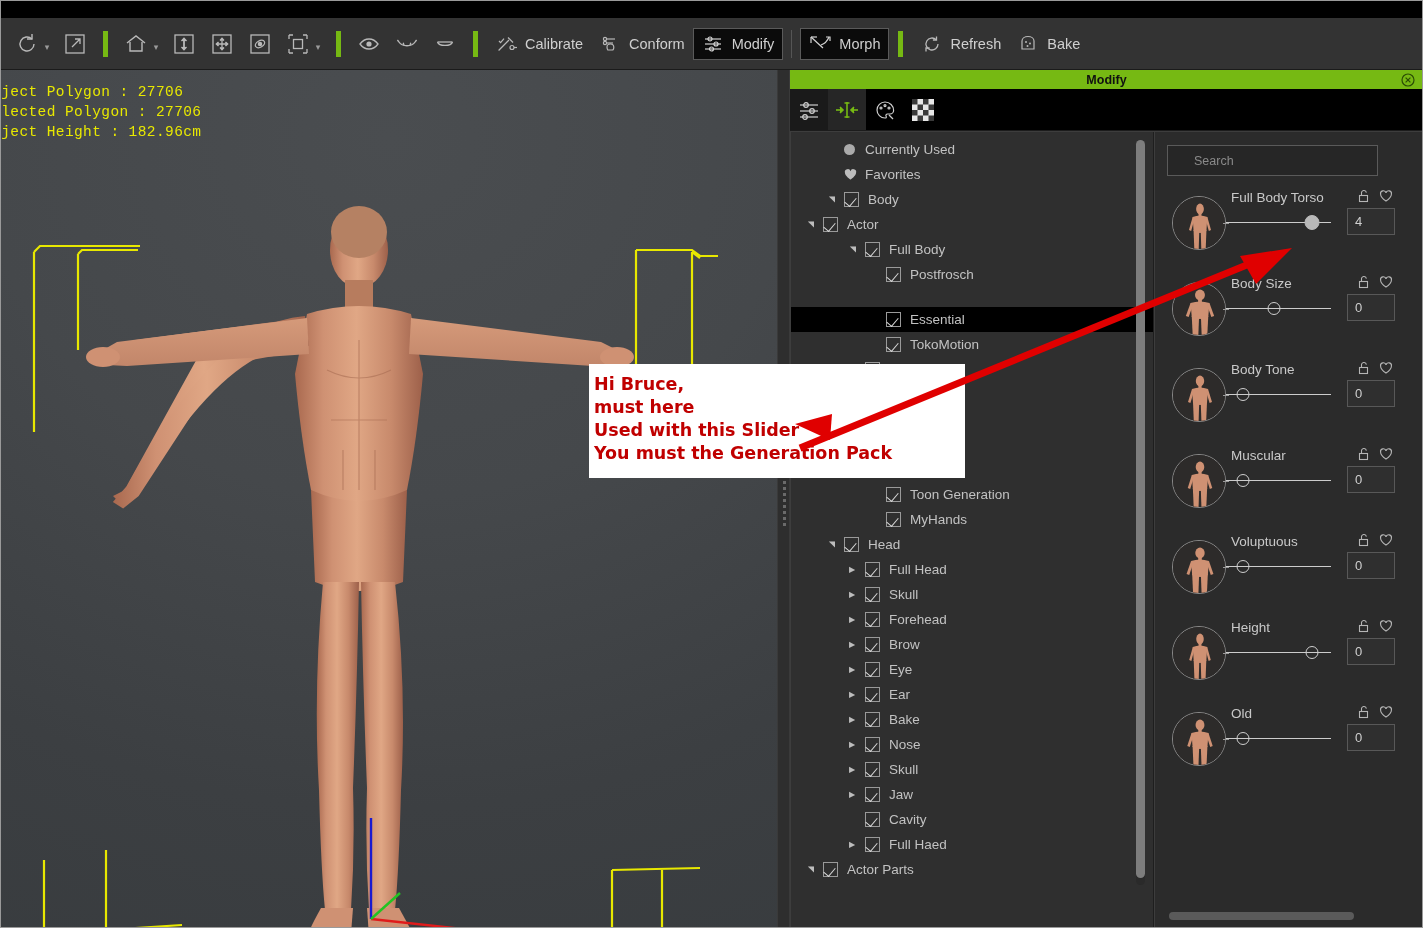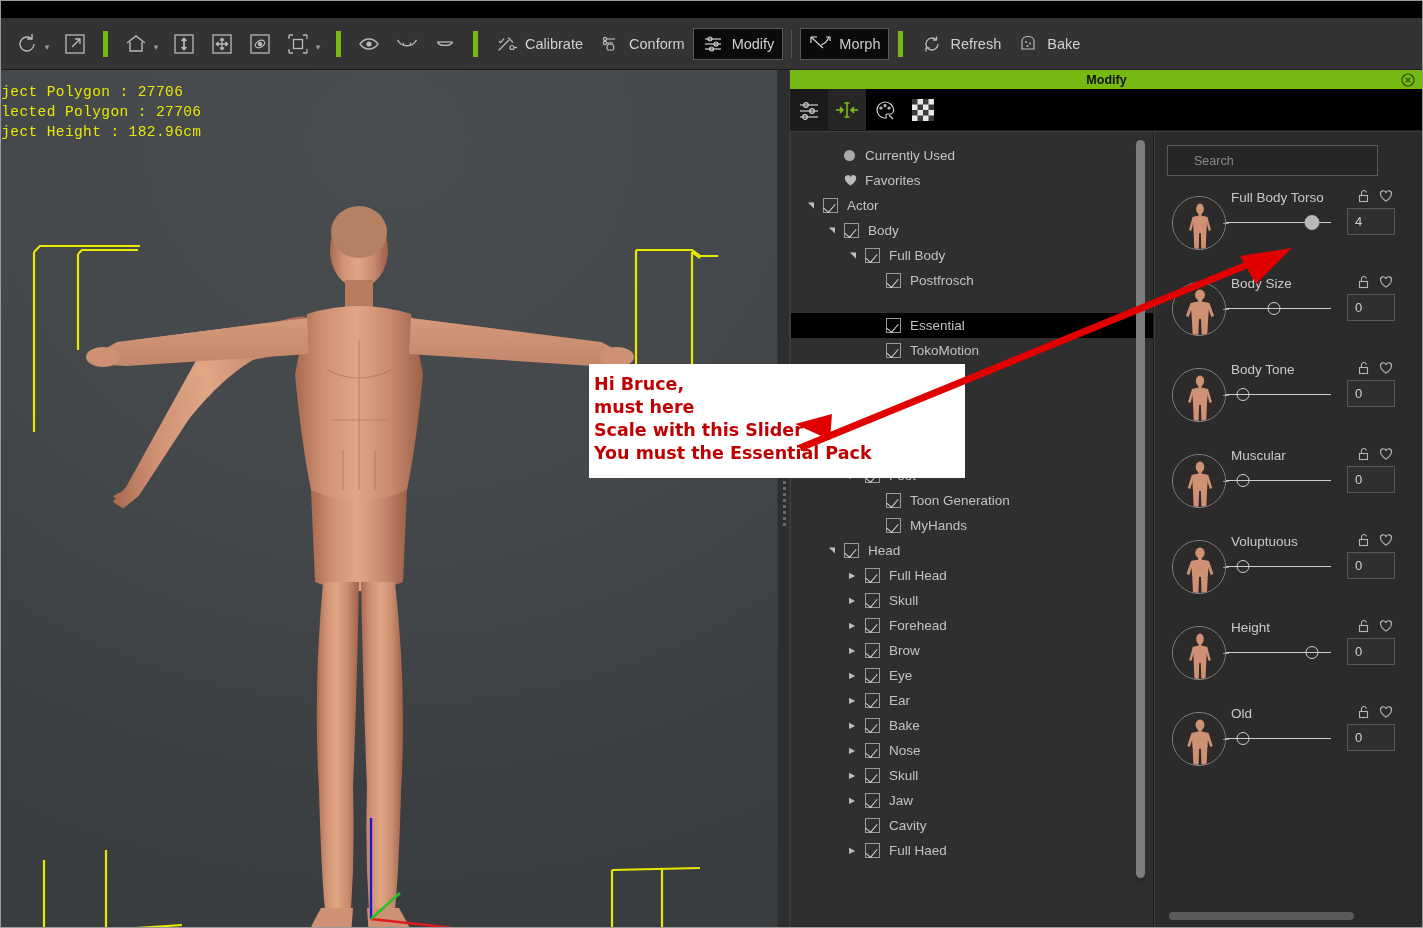--- a/index.html
+++ b/index.html
@@ -121,21 +121,21 @@
     border-top: 1px solid #3d3d3d;
   }
 
   
   .tree-col {
     width: 364px; background: #2f2f2f; position: relative;
     border-right: 1px solid #1e1e1e;
     border-left: 1px solid #3d3d3d;
     overflow: hidden;
   }
-  .tree-inner { padding-top: 11px; }
+  .tree-inner { padding-top: 5px; }
   .trow {
     height: 25px; display: flex; align-items: center;
     color: #c2c2c2; font-size: 13.5px; white-space: nowrap;
   }
   .trow.selected { background: #000; margin-top: 20px; }
   .t-arrow {
     width: 14px; height: 25px; display: flex; align-items: center; justify-content: center;
     color: #bdbdbd; font-size: 8px;
   }
   .t-check {
@@ -599,32 +599,32 @@
             <div class="trow">
               <div style="width: 33px; flex: 0 0 auto;"></div>
               <span class="t-arrow"></span>
               <div style="width: 6px; flex: 0 0 auto;"></div>
               <span class="t-heart"><svg width="13" height="13" viewBox="0 0 14 14" fill="#bcbcbc">
                   <path d="M7 12.5S1 8.6 1 5.1A3 3 0 0 1 7 3.6 3 3 0 0 1 13 5.1c0 3.5-6 7.4-6 7.4z"></path>
                 </svg></span>
               <span>Favorites</span>
             </div>
             <div class="trow">
+              <div style="width: 33px; flex: 0 0 auto;"></div>
+              <span class="t-arrow" style="transform: rotate(-90deg);">◢</span>
+              <div style="width: 6px; flex: 0 0 auto;"></div>
+              <span class="t-check"></span>
+              <span>Body</span>
+            </div>
+            <div class="trow">
               <div style="width: 12px; flex: 0 0 auto;"></div>
               <span class="t-arrow" style="transform: rotate(-90deg);">◢</span>
               <div style="width: 6px; flex: 0 0 auto;"></div>
               <span class="t-check"></span>
               <span>Actor</span>
-            </div>
-            <div class="trow">
-              <div style="width: 33px; flex: 0 0 auto;"></div>
-              <span class="t-arrow" style="transform: rotate(-90deg);">◢</span>
-              <div style="width: 6px; flex: 0 0 auto;"></div>
-              <span class="t-check"></span>
-              <span>Body</span>
             </div>
             <div class="trow">
               <div style="width: 54px; flex: 0 0 auto;"></div>
               <span class="t-arrow" style="transform: rotate(-90deg);">◢</span>
               <div style="width: 6px; flex: 0 0 auto;"></div>
               <span class="t-check"></span>
               <span>Full Body</span>
             </div>
             <div class="trow">
               <div style="width: 75px; flex: 0 0 auto;"></div>
@@ -779,20 +779,27 @@
               <div style="width: 6px; flex: 0 0 auto;"></div>
               <span class="t-check"></span>
               <span>Cavity</span>
             </div>
             <div class="trow">
               <div style="width: 54px; flex: 0 0 auto;"></div>
               <span class="t-arrow">▶</span>
               <div style="width: 6px; flex: 0 0 auto;"></div>
               <span class="t-check"></span>
               <span>Full Haed</span>
+            </div>
+            <div class="trow">
+              <div style="width: 12px; flex: 0 0 auto;"></div>
+              <span class="t-arrow" style="transform: rotate(-90deg);">◢</span>
+              <div style="width: 6px; flex: 0 0 auto;"></div>
+              <span class="t-check"></span>
+              <span>Actor Parts</span>
             </div>
           </div>
         <div class="tree-scroll">
           <div class="thumb"></div>
         </div>
       </div>
 
       <div class="slider-col">
         <div class="search-row">
           <div class="search-box" title="Search">Search</div>
@@ -1015,18 +1022,18 @@
     <polygon points="795,440 1255,258 1264,280 1240,282 1250,262 1244,253 806,452" fill="#e00000" opacity="0"></polygon>
     <line x1="800" y1="448" x2="1254" y2="262" stroke="#e00000" stroke-width="7"></line>
     <polygon points="1292,248 1240,256 1256,284" fill="#e00000"></polygon>
 
     <polygon points="795,424 832,414 830,440" fill="#e00000"></polygon>
   </svg>
 
   <div class="callout">
     <div>Hi Bruce,</div>
     <div>must here</div>
-    <div>Scale with this Slider</div>
-    <div>You must the Essential Pack</div>
+    <div>Used with this Slider</div>
+    <div>You must the Generation Pack</div>
   </div>
 
   <div class="page-border"></div>
 </div>
 
 </body></html>

